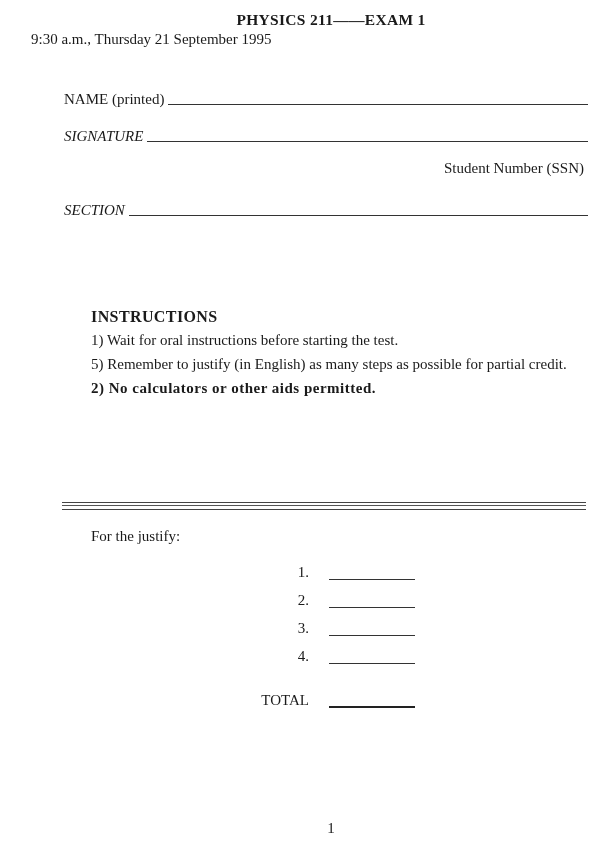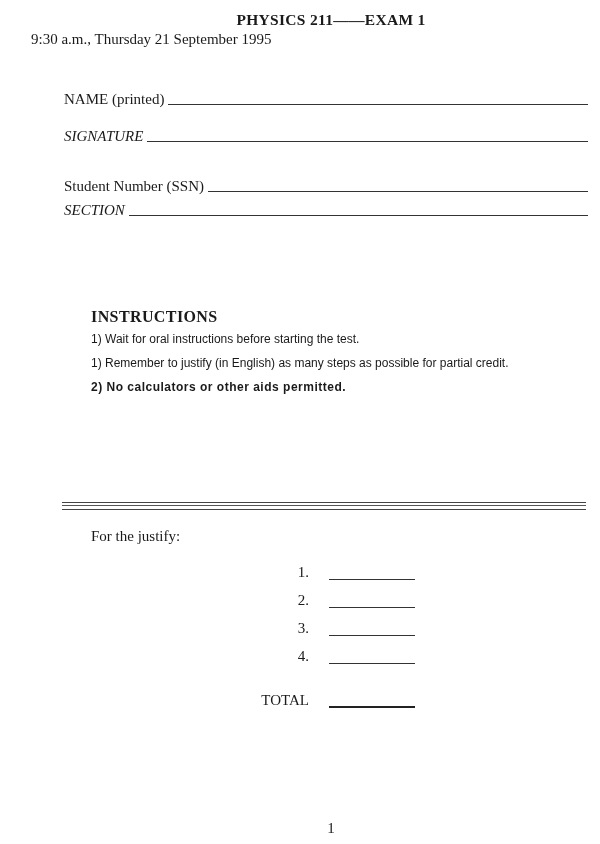--- a/index.html
+++ b/index.html
@@ -32,21 +32,21 @@
   .field .line {
     flex: 1; border-bottom: 1.4px solid #333; height: 0; margin-bottom: 3px;
   }
 
   .instr-head {
     left: 60px; top: 308px;
     font-family: "Liberation Serif", serif; font-weight: bold; font-size: 16px;
     letter-spacing: 0.4px;
   }
   .instr {
-    left: 60px; font-family: Liberation Sans, sans-serif; font-size: 12px; white-space: nowrap;
+    left: 60px; font-family: Liberation Serif, serif; font-size: 15px; white-space: nowrap;
   }
   .instr.bold { font-weight: bold; letter-spacing: 0.5px; }
 
   .rule {
     left: 31px; width: 524px; height: 6px; top: 502px;
     border-top: 1.5px solid #444; border-bottom: 1.5px solid #444;
   }
   .rule-mid {
     left: 31px; width: 524px; top: 505px; height: 0;
     border-top: 1.2px solid #555;
@@ -80,32 +80,32 @@
   <div class="abs subtitle">9:30 a.m., Thursday 21 September 1995</div>
 
   <div class="abs field" style="top:123px;">
     <span class="lbl italic">SIGNATURE</span>
     <span class="line"></span>
   </div>
   <div class="abs field" style="top:86px;">
     <span class="lbl">NAME (printed)</span>
     <span class="line"></span>
   </div>
-  <div class="abs field" style="top:173px;">
+  <div class="abs field" style="top:160px;flex-direction:column;">
     <span class="lbl">Student Number (SSN)</span>
     <span class="line"></span>
   </div>
   <div class="abs instr-head">INSTRUCTIONS</div>
 
   <div class="abs field" style="top:197px;">
     <span class="lbl italic">SECTION</span>
     <span class="line"></span>
   </div>
   <div class="abs instr" style="top:332px;">1) Wait for oral instructions before starting the test.</div>
-  <div class="abs instr" style="top:356px;">1) Remember to justify (in English) as many steps as possible for partial credit.</div>
+  <div class="abs instr" style="top:356px;">5) Remember to justify (in English) as many steps as possible for partial credit.</div>
   <div class="abs instr bold" style="top:380px;">2) No calculators or other aids permitted.</div>
 
   <div class="abs rule"></div>
   <div class="abs rule-mid"></div>
 
   <div class="abs graders">For the justify:</div>
 
   <div class="abs grade-row" style="top:563px;">
     <span class="num">1.</span>
     <span class="gline"></span>

